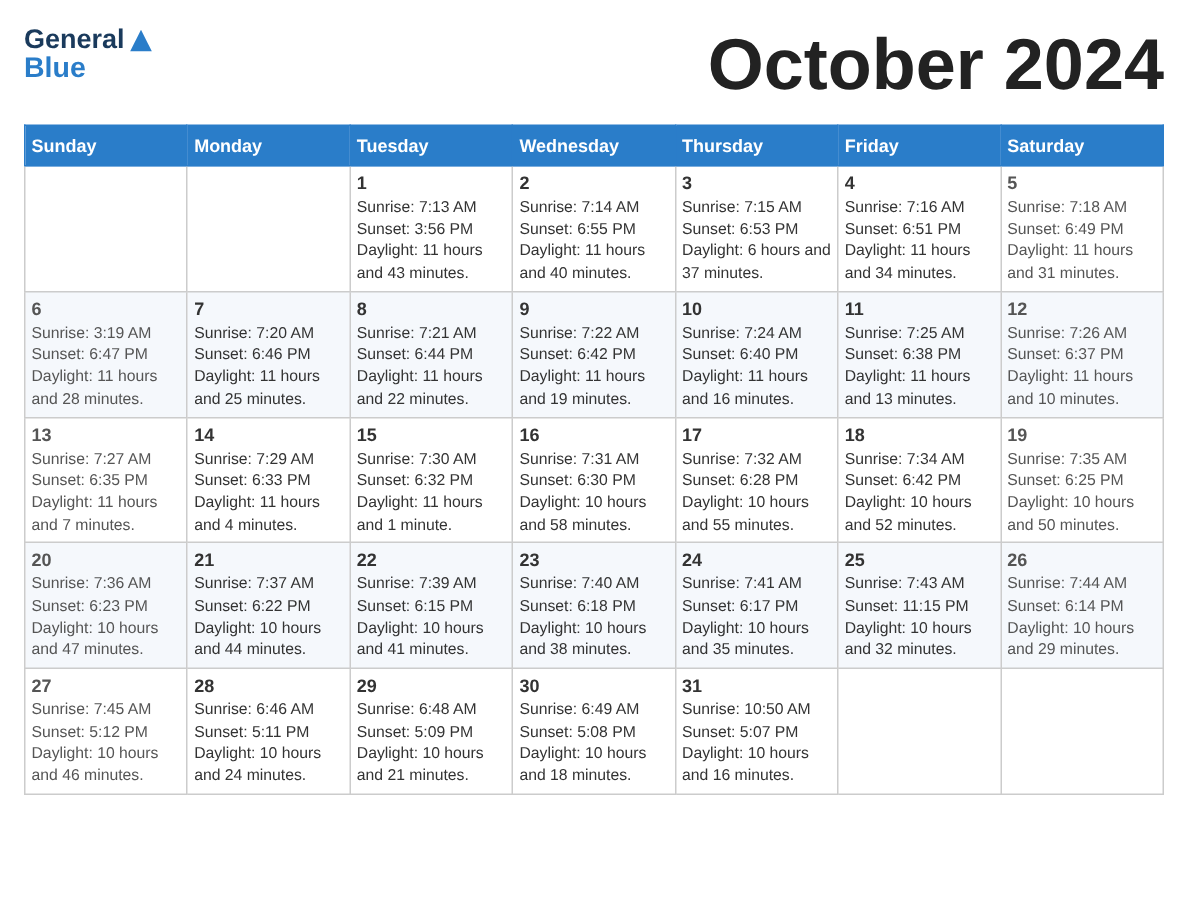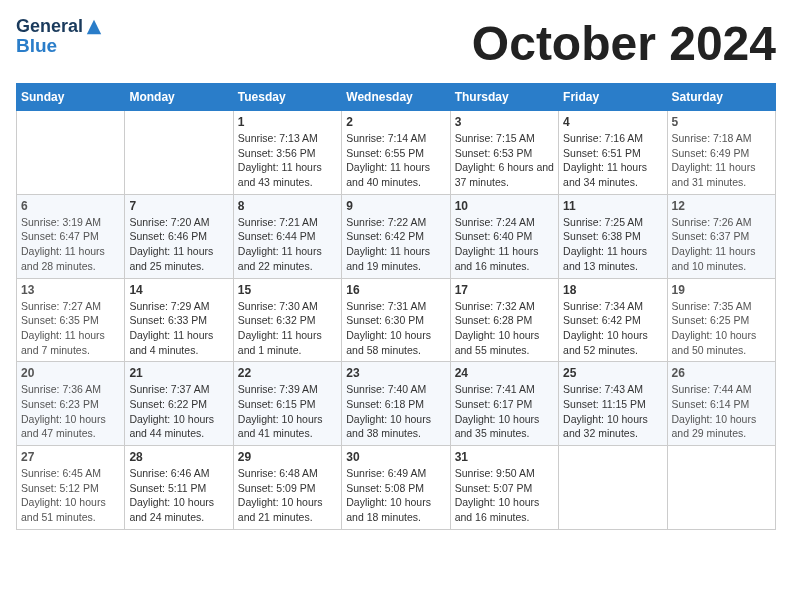--- a/index.html
+++ b/index.html
@@ -230,35 +230,35 @@
           <div class="day-info"><span>Sunrise: 7:43 AM</span><br><span>Sunset: 11:15 PM</span><br><span>Daylight: 10 hours and 32 minutes.</span></div>
         </td>
         <td>
           <div class="day-num">26</div>
           <div class="day-info"><span>Sunrise: 7:44 AM</span><br><span>Sunset: 6:14 PM</span><br><span>Daylight: 10 hours and 29 minutes.</span></div>
         </td>
       </tr>
       <tr>
         <td>
           <div class="day-num">27</div>
-          <div class="day-info"><span>Sunrise: 6:45 AM</span><br><span>Sunset: 5:12 PM</span><br><span>Daylight: 10 hours and 51 minutes.</span></div>
+          <div class="day-info"><span>Sunrise: 7:45 AM</span><br><span>Sunset: 5:12 PM</span><br><span>Daylight: 10 hours and 46 minutes.</span></div>
         </td>
         <td>
           <div class="day-num">28</div>
           <div class="day-info"><span>Sunrise: 6:46 AM</span><br><span>Sunset: 5:11 PM</span><br><span>Daylight: 10 hours and 24 minutes.</span></div>
         </td>
         <td>
           <div class="day-num">29</div>
           <div class="day-info"><span>Sunrise: 6:48 AM</span><br><span>Sunset: 5:09 PM</span><br><span>Daylight: 10 hours and 21 minutes.</span></div>
         </td>
         <td>
           <div class="day-num">30</div>
           <div class="day-info"><span>Sunrise: 6:49 AM</span><br><span>Sunset: 5:08 PM</span><br><span>Daylight: 10 hours and 18 minutes.</span></div>
         </td>
         <td>
           <div class="day-num">31</div>
-          <div class="day-info"><span>Sunrise: 9:50 AM</span><br><span>Sunset: 5:07 PM</span><br><span>Daylight: 10 hours and 16 minutes.</span></div>
+          <div class="day-info"><span>Sunrise: 10:50 AM</span><br><span>Sunset: 5:07 PM</span><br><span>Daylight: 10 hours and 16 minutes.</span></div>
         </td>
         <td class="empty-cell"></td>
         <td class="empty-cell"></td>
       </tr>
     </tbody>
 </table>
 
 </body></html>

